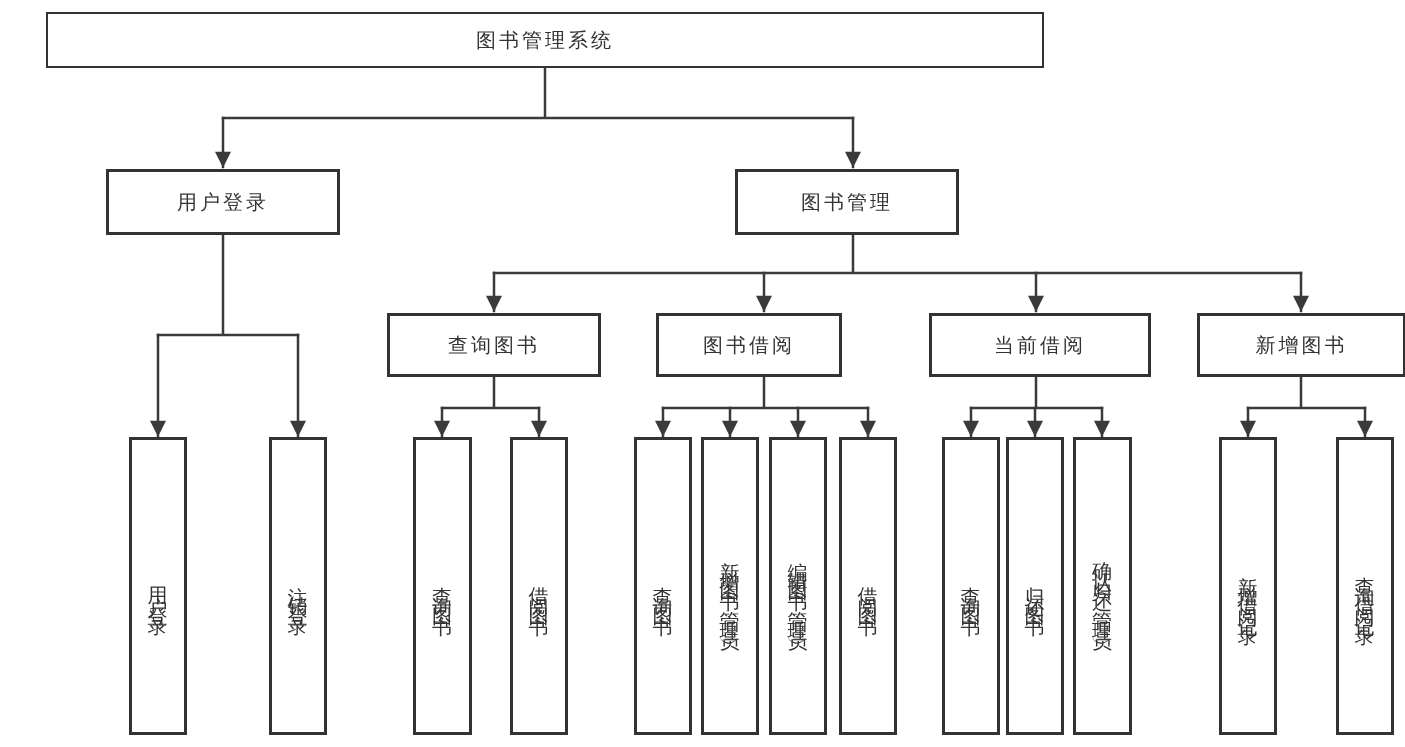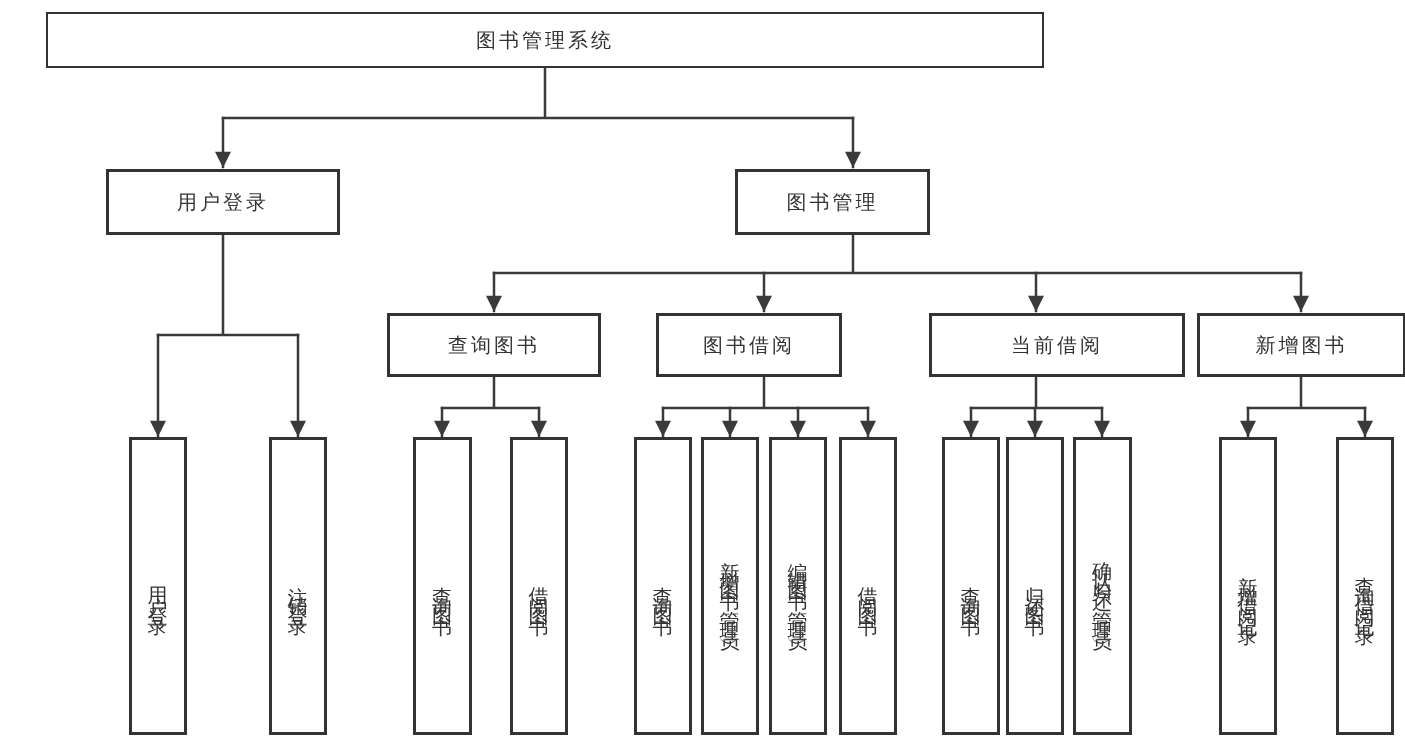--- a/index.html
+++ b/index.html
@@ -123,31 +123,31 @@
     </g>
   </svg>
 
   <div class="node root" style="left:22px;top:12px;width:998px;height:56px">
     <span class="hlabel">图书管理系统</span>
   </div>
 
   <div class="node" style="left:82px;top:169px;width:234px;height:66px">
     <span class="hlabel">用户登录</span>
   </div>
-  <div class="node" style="left:711px;top:169px;width:195px;height:66px">
+  <div class="node" style="left:711px;top:169px;width:224px;height:66px">
     <span class="hlabel">图书管理</span>
   </div>
 
   <div class="node" style="left:363px;top:313px;width:214px;height:64px">
     <span class="hlabel">查询图书</span>
   </div>
   <div class="node" style="left:632px;top:313px;width:186px;height:64px">
     <span class="hlabel">图书借阅</span>
   </div>
-  <div class="node" style="left:905px;top:313px;width:256px;height:64px">
+  <div class="node" style="left:905px;top:313px;width:222px;height:64px">
     <span class="hlabel">当前借阅</span>
   </div>
   <div class="node" style="left:1173px;top:313px;width:209px;height:64px">
     <span class="hlabel">新增图书</span>
   </div>
 
   <div class="node" style="left:105px;top:437px;width:58px;height:298px">
     <span class="vlabel">用户登录</span>
   </div>
   <div class="node" style="left:245px;top:437px;width:58px;height:298px">

